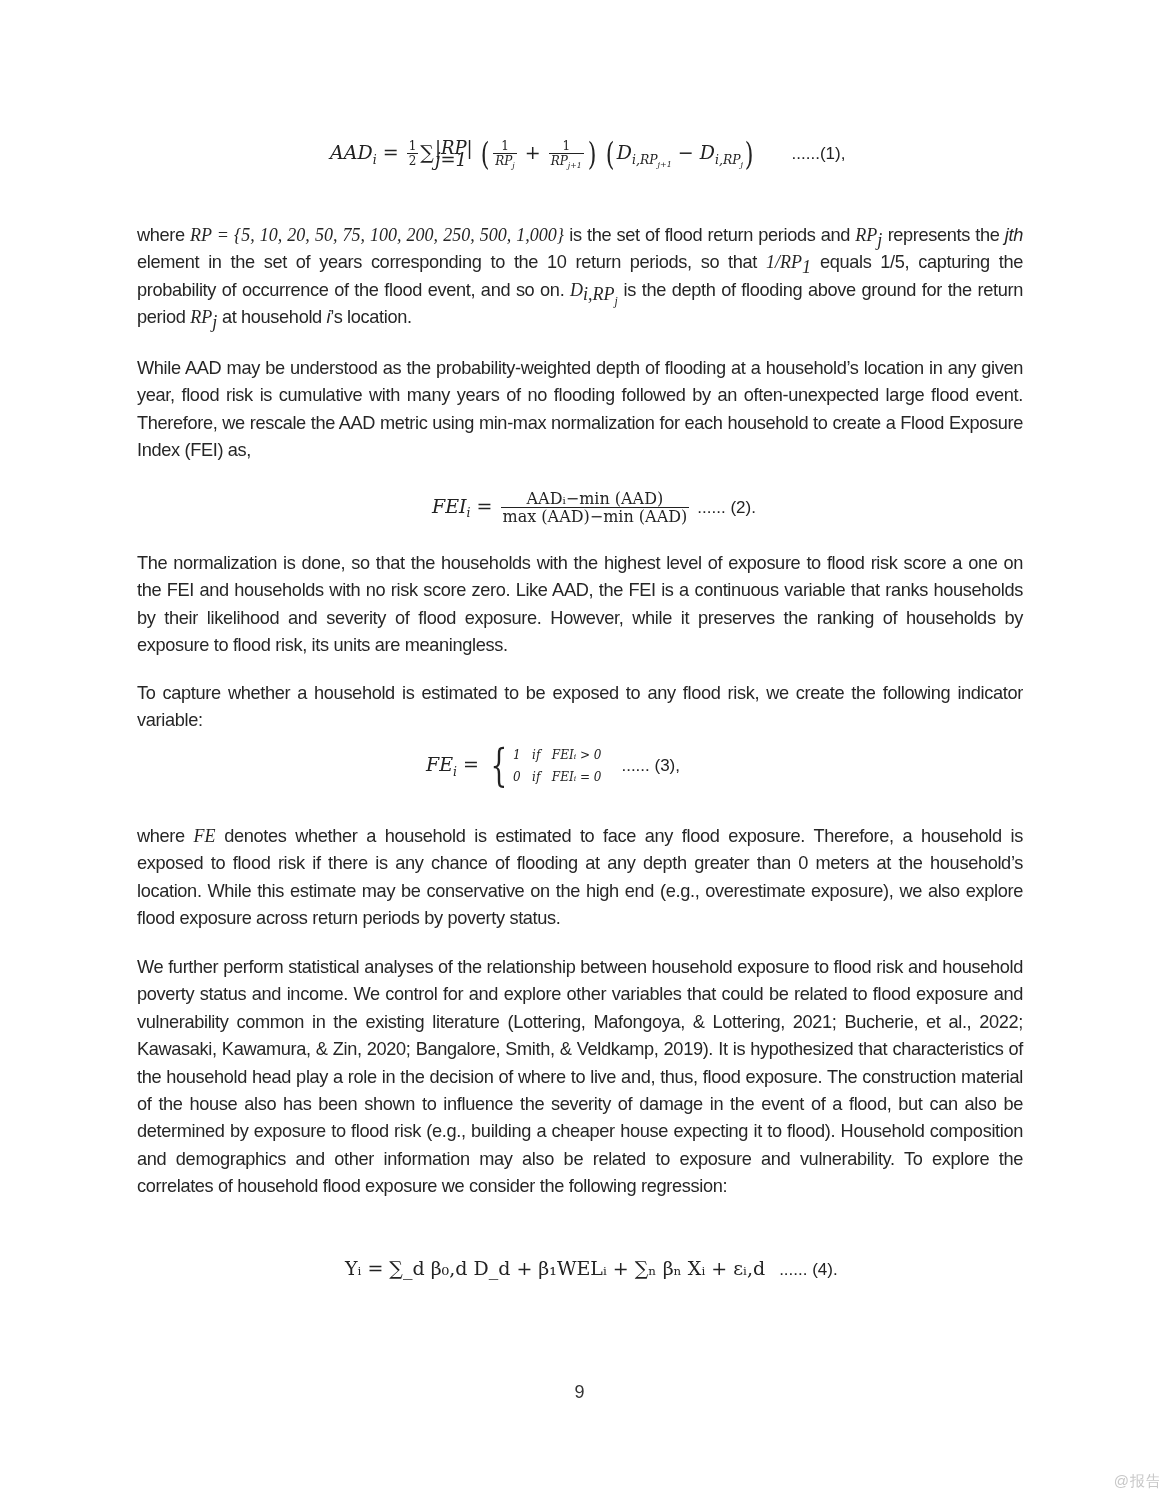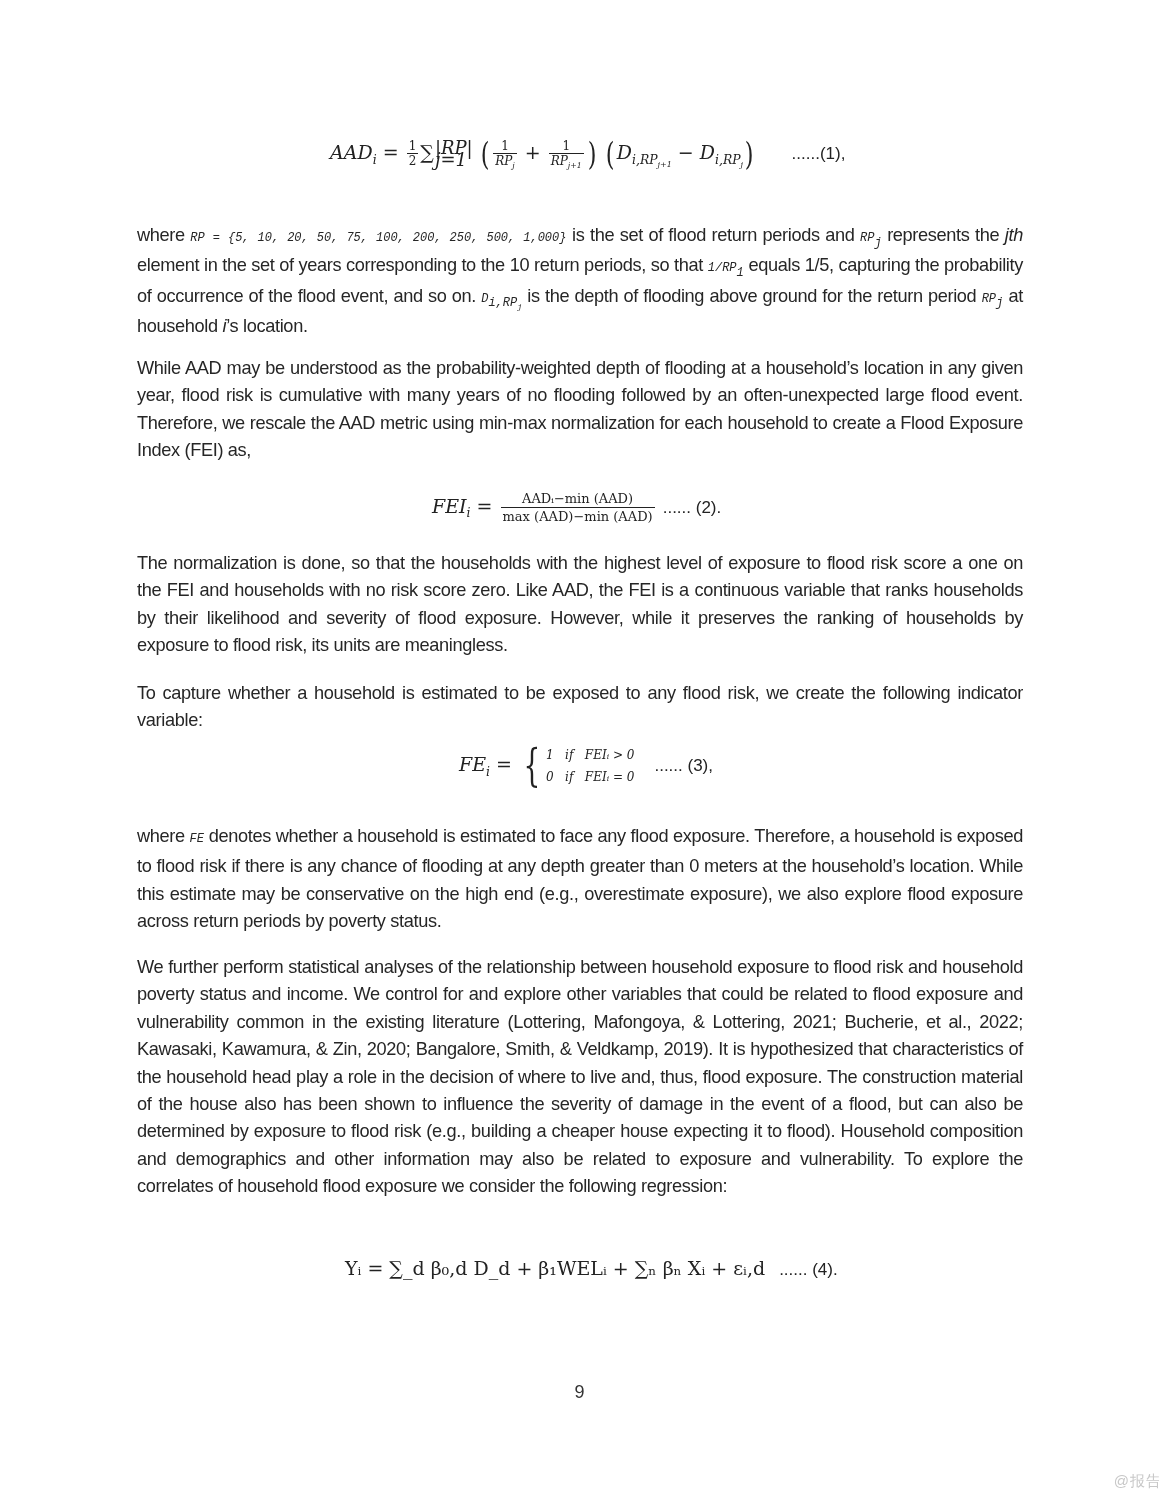--- a/index.html
+++ b/index.html
@@ -2,29 +2,29 @@
 <html><head>
   <meta charset="utf-8">
   <style>
     html, body { margin:0; padding:0; background:#ffffff; }
     body { width:1159px; height:1500px; position:relative; overflow:hidden; color:#262626;
       font-family:"Liberation Sans", sans-serif; }
     .page { position:absolute; left:0; top:0; width:1159px; height:1500px;padding-left:41px; }
     .para { position:absolute; left:137px; width:886px; font-size:18.2px; line-height:27.4px;
       text-align:justify; letter-spacing:-0.35px; word-spacing:0px; font-family:"Liberation Sans", sans-serif; }
     .para p { margin:0; }
-    .math { font-family:Liberation Mono, monospace; font-style:italic; font-size:12px; letter-spacing:0;margin-top:32px; }
+    .math { font-family:Liberation Serif, serif; font-style:italic; font-size:18px; letter-spacing:0;margin-top:32px; }
     .eq { position:absolute; font-family:"DejaVu Serif","Liberation Serif", serif; font-size:19px; color:#222; white-space:nowrap; }
     .eq .it { font-style:italic; }
     .eqnum { font-family:"Liberation Sans", sans-serif; font-size:17px; font-style:normal; }
     sub, sup { font-size:65%; line-height:0; }
     .frac { display:inline-block; vertical-align:middle; text-align:center; margin:0 2px; }
     .frac .num { display:block; font-size:12px; padding:0 2px; border-bottom:1px solid #222; line-height:14px; }
     .frac .den { display:block; font-size:12px; padding:0 2px; line-height:15px; }
-    .bigfrac .num, .bigfrac .den { font-size:13px; line-height:17px; }
+    .bigfrac .num, .bigfrac .den { font-size:16px; line-height:17px; }
     .paren { font-size:32px; font-weight:100; vertical-align:middle; line-height:1; display:inline-block; transform:scaleX(0.7); }
     .brace { font-size:44px; vertical-align:middle; line-height:1; display:inline-block; transform:scaleX(0.6); font-weight:100; }
     .cases { display:inline-block; vertical-align:middle; line-height:22px; font-size:12px; }
     .pagenum { position:absolute; left:0; width:1159px; top:1382px; text-align:center; font-size:18px; color:#333; }
     .watermark { position:absolute; right:22px; top:1472px; font-size:15px; color:#c8c8c8; letter-spacing:1px; }
     .ital { font-style:italic; }
   </style>
 </head>
 <body>
 
@@ -55,21 +55,21 @@
   </div>
 
   <div class="para" style="top:680px;">
     <p>To capture whether a household is estimated to be exposed to any flood risk, we create the following indicator variable:</p>
   </div>
 
   <div class="para" style="top:550px;">
     <p>The normalization is done, so that the households with the highest level of exposure to flood risk score a one on the FEI and households with no risk score zero. Like AAD, the FEI is a continuous variable that ranks households by their likelihood and severity of flood exposure. However, while it preserves the ranking of households by exposure to flood risk, its units are meaningless.</p>
   </div>
 
-  <div class="eq" style="left:459px; top:744px;text-align:right;">
+  <div class="eq" style="left:426px; top:744px;text-align:right;">
     <span class="it">FE</span><sub class="it">i</sub>
     <span> = </span><span class="brace">{</span><span class="cases it"><span style="display:block;white-space:pre;">1   if   FEIᵢ &gt; 0</span><span style="display:block;white-space:pre;">0   if   FEIᵢ = 0</span></span>
     <span style="display:inline-block;width:14px;"></span><span class="eqnum">...... (3),</span>
   </div>
 
   <div class="para" style="top:823px;">
     <p><span>where </span><span class="math">FE</span><span> denotes whether a household is estimated to face any flood exposure. Therefore, a household is exposed to flood risk if there is any chance of flooding at any depth greater than 0 meters at the household’s location. While this estimate may be conservative on the high end (e.g., overestimate exposure), we also explore flood exposure across return periods by poverty status.</span></p>
   </div>
 
   <div class="para" style="top:954px;">

